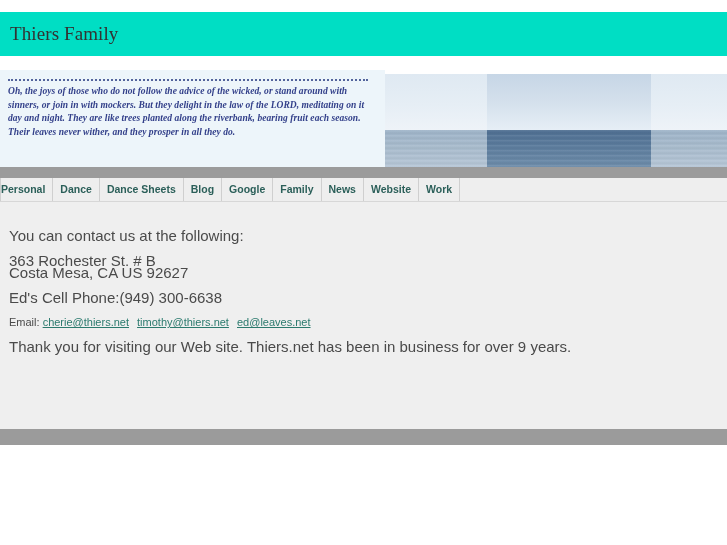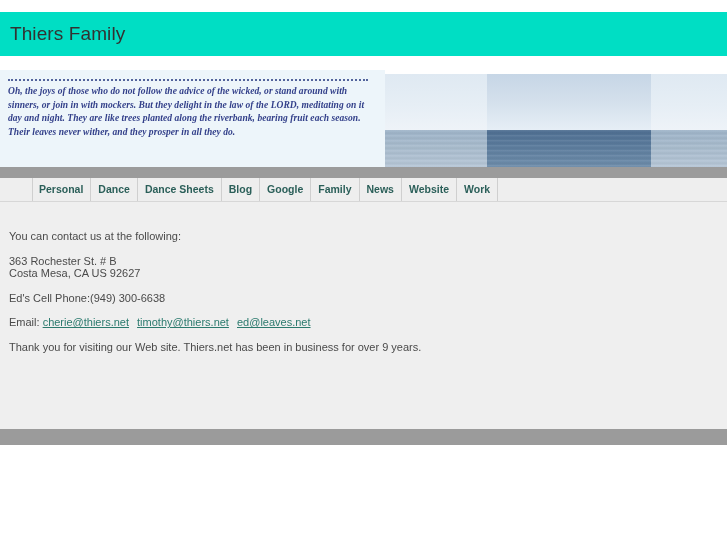--- a/index.html
+++ b/index.html
@@ -41,21 +41,21 @@
   }
   .site-title {
     position: absolute;
     left: 10px;
     top: 11px;
     font-size: 19px;
     font-weight: 400;
     color: #323232;
     letter-spacing: 0.1px;
     line-height: 22px;
-    font-family: Liberation Sans, sans-serif;
+    font-family: Liberation Serif, serif;
   }
 
   
   .hero {
     position: absolute;
     left: 0; top: 70px;
     width: 727px;
     height: 111px;
   }
 
@@ -179,41 +179,40 @@
     font-size: 10.5px;
     font-weight: bold;
     color: #2b5f59;
     border-right: 1px solid #cfcfcf;
     white-space: nowrap;
     cursor: pointer;
     font-family: "Liberation Sans", sans-serif;
   }
   .nav-item:first-child {
     border-left: 1px solid #cfcfcf;
-    padding-left: 6px;
-    margin-left: 32px;
+    padding-left: 0;
   }
 
   
   .content {
     position: absolute;
     left: 0; top: 202px;
     width: 727px;
     height: 227px;
     background: #efefef;
     box-sizing: border-box;
   }
   .content-inner {
     position: absolute;
     left: 9px;
     top: 28px;
     width: 700px;
   }
   .c-line {
-    font-size: 11px;
+    font-size: 15px;
     line-height: 12.6px;
     color: #4a4a4a;
     font-family: "Liberation Sans", sans-serif;
     white-space: nowrap;
   }
   .c-gap { height: 12px; }
   .c-gap-sm { height: 12px; }
 
   .email-row {
     font-size: 11px;

